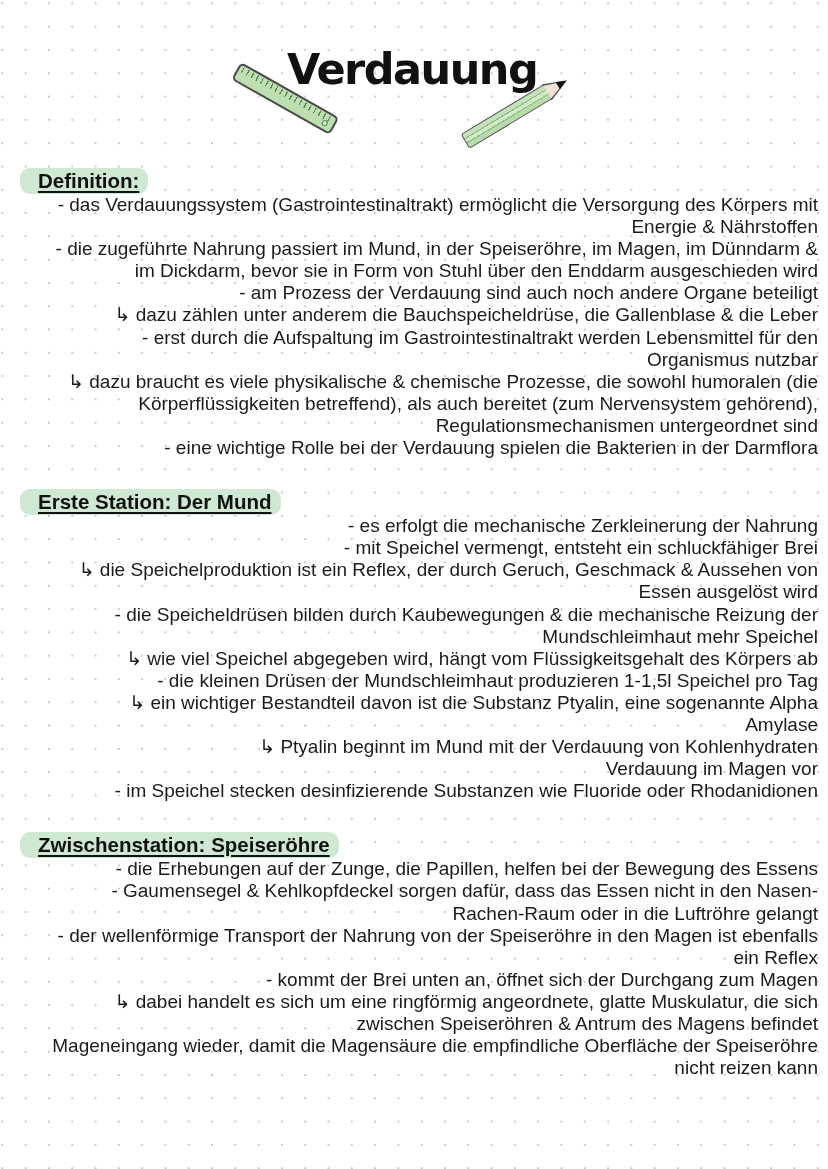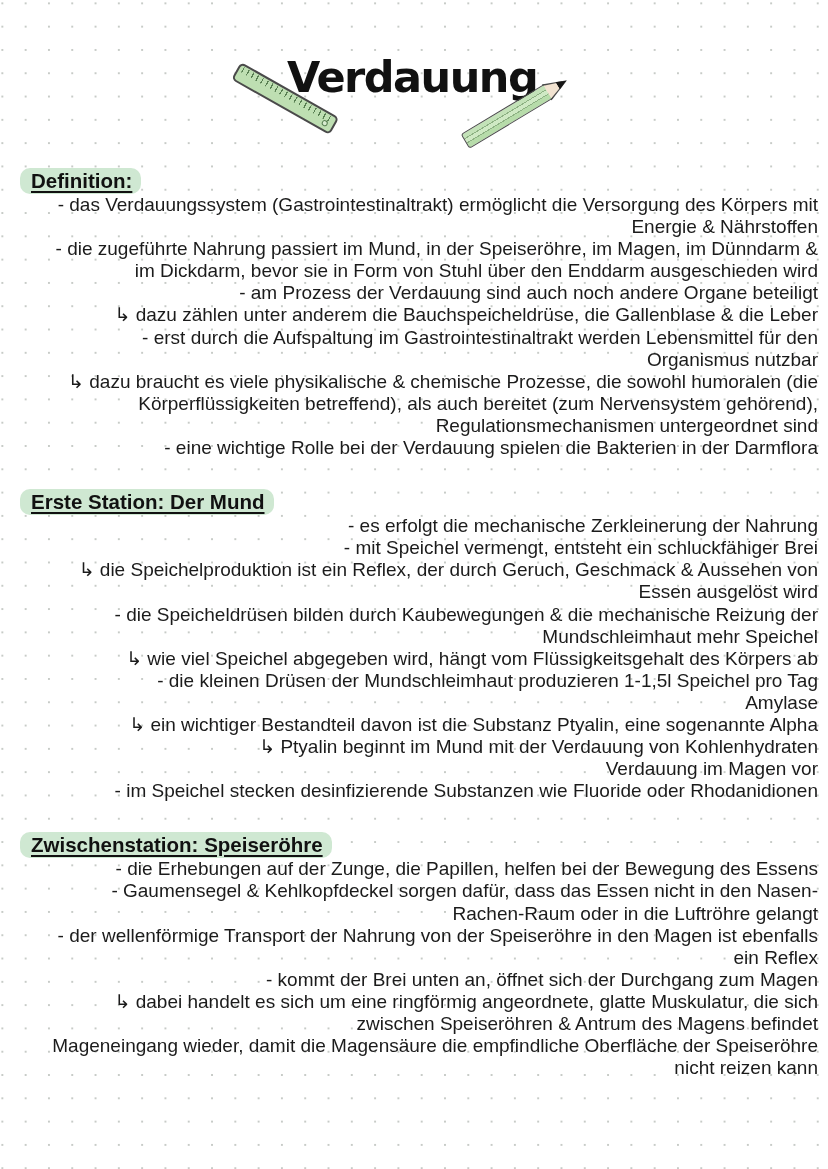--- a/index.html
+++ b/index.html
@@ -12,21 +12,21 @@
   .sheet{
     position:relative;width:828px;height:1169px;overflow:hidden;
     background:#ffffff;
     background-image:radial-gradient(circle,#c7cbc7 1px,rgba(0,0,0,0) 1.4px);
     background-size:23.3px 23.3px;
     background-position:14px 15px;
   }
   
   .title-row{position:relative;height:168px;}
   h1.page-title{
-    position:absolute;left:287px;top:52px;margin:0;
+    position:absolute;left:287px;top:44px;margin:0;
     font-family:"DejaVu Sans",sans-serif;
     font-size:43px;font-weight:700;letter-spacing:-1.5px;color:#111;
   }
   
   .ruler{
     position:absolute;left:241px;top:62px;width:113px;height:20px;
     background:#bedfb2;border:2px solid #4a4a4a;border-radius:5px;
     transform:rotate(29.5deg);transform-origin:0 0;box-sizing:border-box;
   }
   .ruler::before{
@@ -58,21 +58,21 @@
   .pencil-lead{
     position:absolute;left:108px;top:4.2px;width:10px;height:8.6px;background:#161616;
     clip-path:polygon(0 0,0 100%,100% 50%);
   }
   
   .content{padding:0 10px 0 27px;}
   .note-section + .note-section{margin-top:30px;}
   h2.heading{margin:0;font-size:20.5px;line-height:23px;font-weight:700;}
   .hl{
     display:inline-block;background:#cfe8d2;border-radius:10px;
-    padding:1px 9px 2px 11px;margin-left:-7px;
+    padding:1px 9px 2px 18px;margin-left:-7px;
   }
   .hl-text{
     text-decoration:underline;
     text-decoration-thickness:2px;
     text-underline-offset:3px;
     color:#111;
   }
   .line{
     font-size:19px;line-height:22.1px;white-space:pre;
     letter-spacing:0;color:#1b1b1b;text-align:right;
@@ -117,22 +117,22 @@
     <h2 class="heading"><span class="hl"><span class="hl-text">Erste Station: Der Mund</span></span></h2>
     <div class="lines">
           <div class="line">- es erfolgt die mechanische Zerkleinerung der Nahrung</div>
           <div class="line">- mit Speichel vermengt, entsteht ein schluckfähiger Brei</div>
           <div class="line">↳ die Speichelproduktion ist ein Reflex, der durch Geruch, Geschmack &amp; Aussehen von</div>
           <div class="line">Essen ausgelöst wird</div>
           <div class="line">- die Speicheldrüsen bilden durch Kaubewegungen &amp; die mechanische Reizung der</div>
           <div class="line">Mundschleimhaut mehr Speichel</div>
           <div class="line">↳ wie viel Speichel abgegeben wird, hängt vom Flüssigkeitsgehalt des Körpers ab</div>
           <div class="line">- die kleinen Drüsen der Mundschleimhaut produzieren 1-1,5l Speichel pro Tag</div>
+          <div class="line">↳ ein wichtiger Bestandteil davon ist die Substanz Ptyalin, eine sogenannte Alpha</div>
           <div class="line">Amylase</div>
-          <div class="line">↳ ein wichtiger Bestandteil davon ist die Substanz Ptyalin, eine sogenannte Alpha</div>
           <div class="line">↳ Ptyalin beginnt im Mund mit der Verdauung von Kohlenhydraten</div>
           <div class="line">Verdauung im Magen vor</div>
           <div class="line">- im Speichel stecken desinfizierende Substanzen wie Fluoride oder Rhodanidionen</div>
         </div>
   </section>
 
   <section class="note-section">
     <h2 class="heading"><span class="hl"><span class="hl-text">Zwischenstation: Speiseröhre</span></span></h2>
     <div class="lines">
           <div class="line">- die Erhebungen auf der Zunge, die Papillen, helfen bei der Bewegung des Essens</div>

